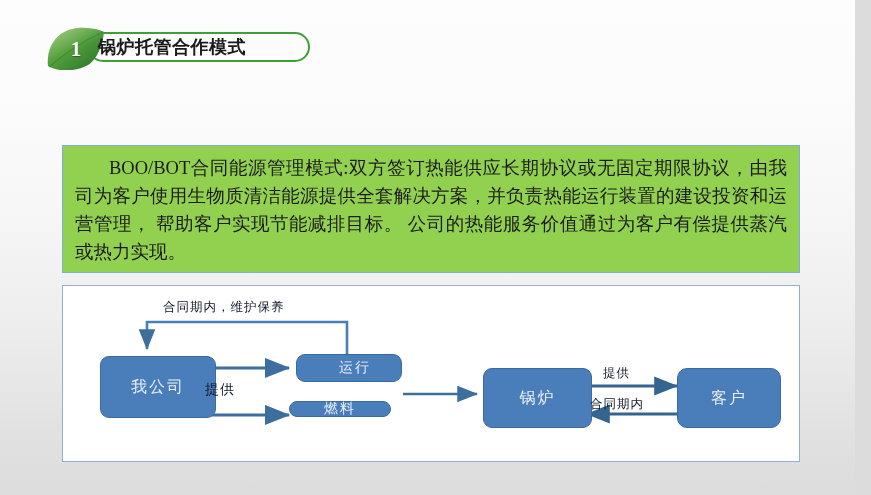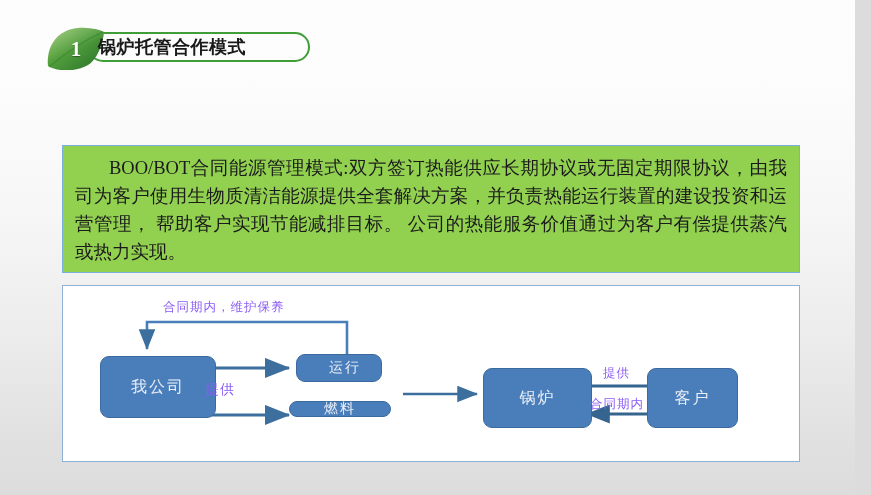--- a/index.html
+++ b/index.html
@@ -144,30 +144,30 @@
     border-radius: 9px;
     color: #e9eff7;
     display: flex;
     align-items: center;
     justify-content: center;
     font-family: "DejaVu Sans", "Liberation Sans", sans-serif;
     box-sizing: border-box;
     letter-spacing: 2px;
   }
   #node-company { left: 37px;  top: 70px;  width: 116px; height: 62px; font-size: 16px; }
-  #node-operate { left: 233px; top: 68px;  width: 86px; height: 28px; font-size: 14px; padding-left: 12px; }
+  #node-operate { left: 233px; top: 68px;  width: 106px; height: 28px; font-size: 14px; padding-left: 12px; }
   #node-fuel    { left: 226px; top: 115px; width: 102px; height: 16px; font-size: 14px; }
   #node-boiler  { left: 420px; top: 82px;  width: 109px;  height: 60px; font-size: 16px; }
-  #node-client  { left: 584px; top: 82px;  width: 91px;  height: 60px; font-size: 16px; }
+  #node-client  { left: 614px; top: 82px;  width: 104px;  height: 60px; font-size: 16px; border-radius: 10px; }
 
   
   .arrow-label {
     position: absolute;
     font-family: Liberation Serif, serif;
-    color: #8b5cf6;
+    color: #0f172a;
     white-space: nowrap;
   }
   #lbl-maintain { left: 100px; top: 13px;  font-size: 12.5px; letter-spacing: 1px; }
   #lbl-provide1 { left: 142px; top: 95px;  font-size: 14px;   letter-spacing: 1px; }
   #lbl-provide2 { left: 540px; top: 79px;  font-size: 12.5px; letter-spacing: 1px; }
   #lbl-settle   { left: 527px; top: 110px; font-size: 12.5px; letter-spacing: 1px; }
 
   .svg-layer {
     position: absolute;
     left: 0; top: 0;

